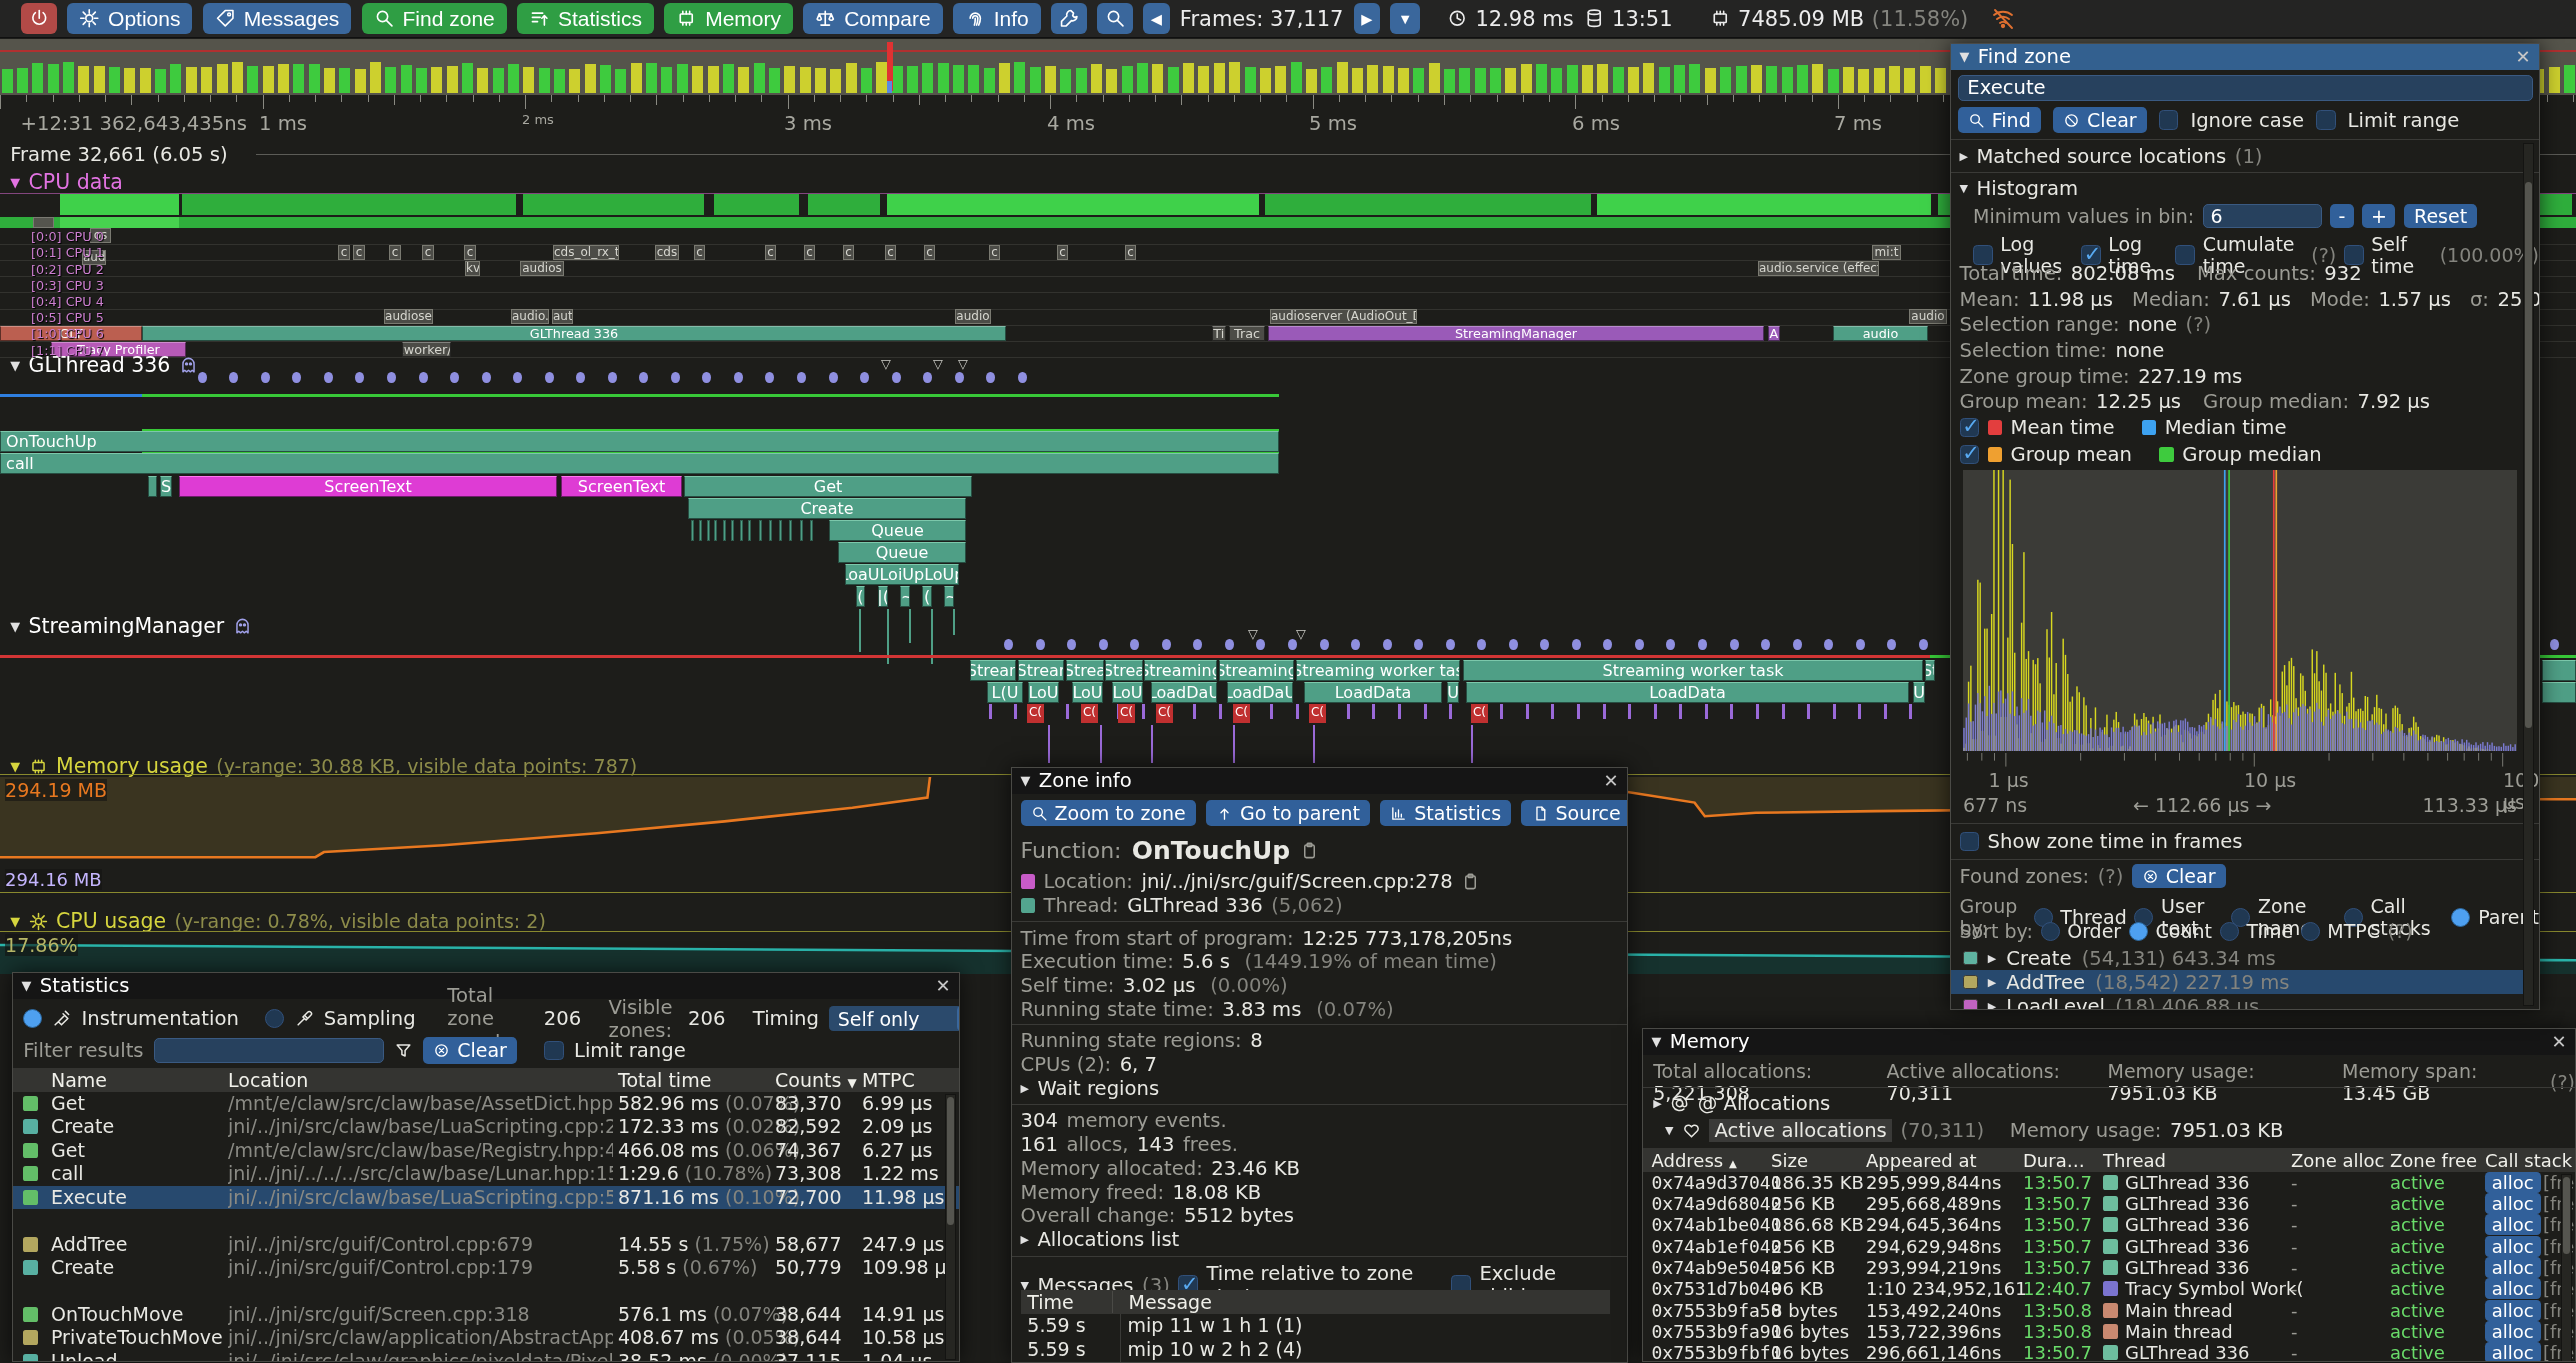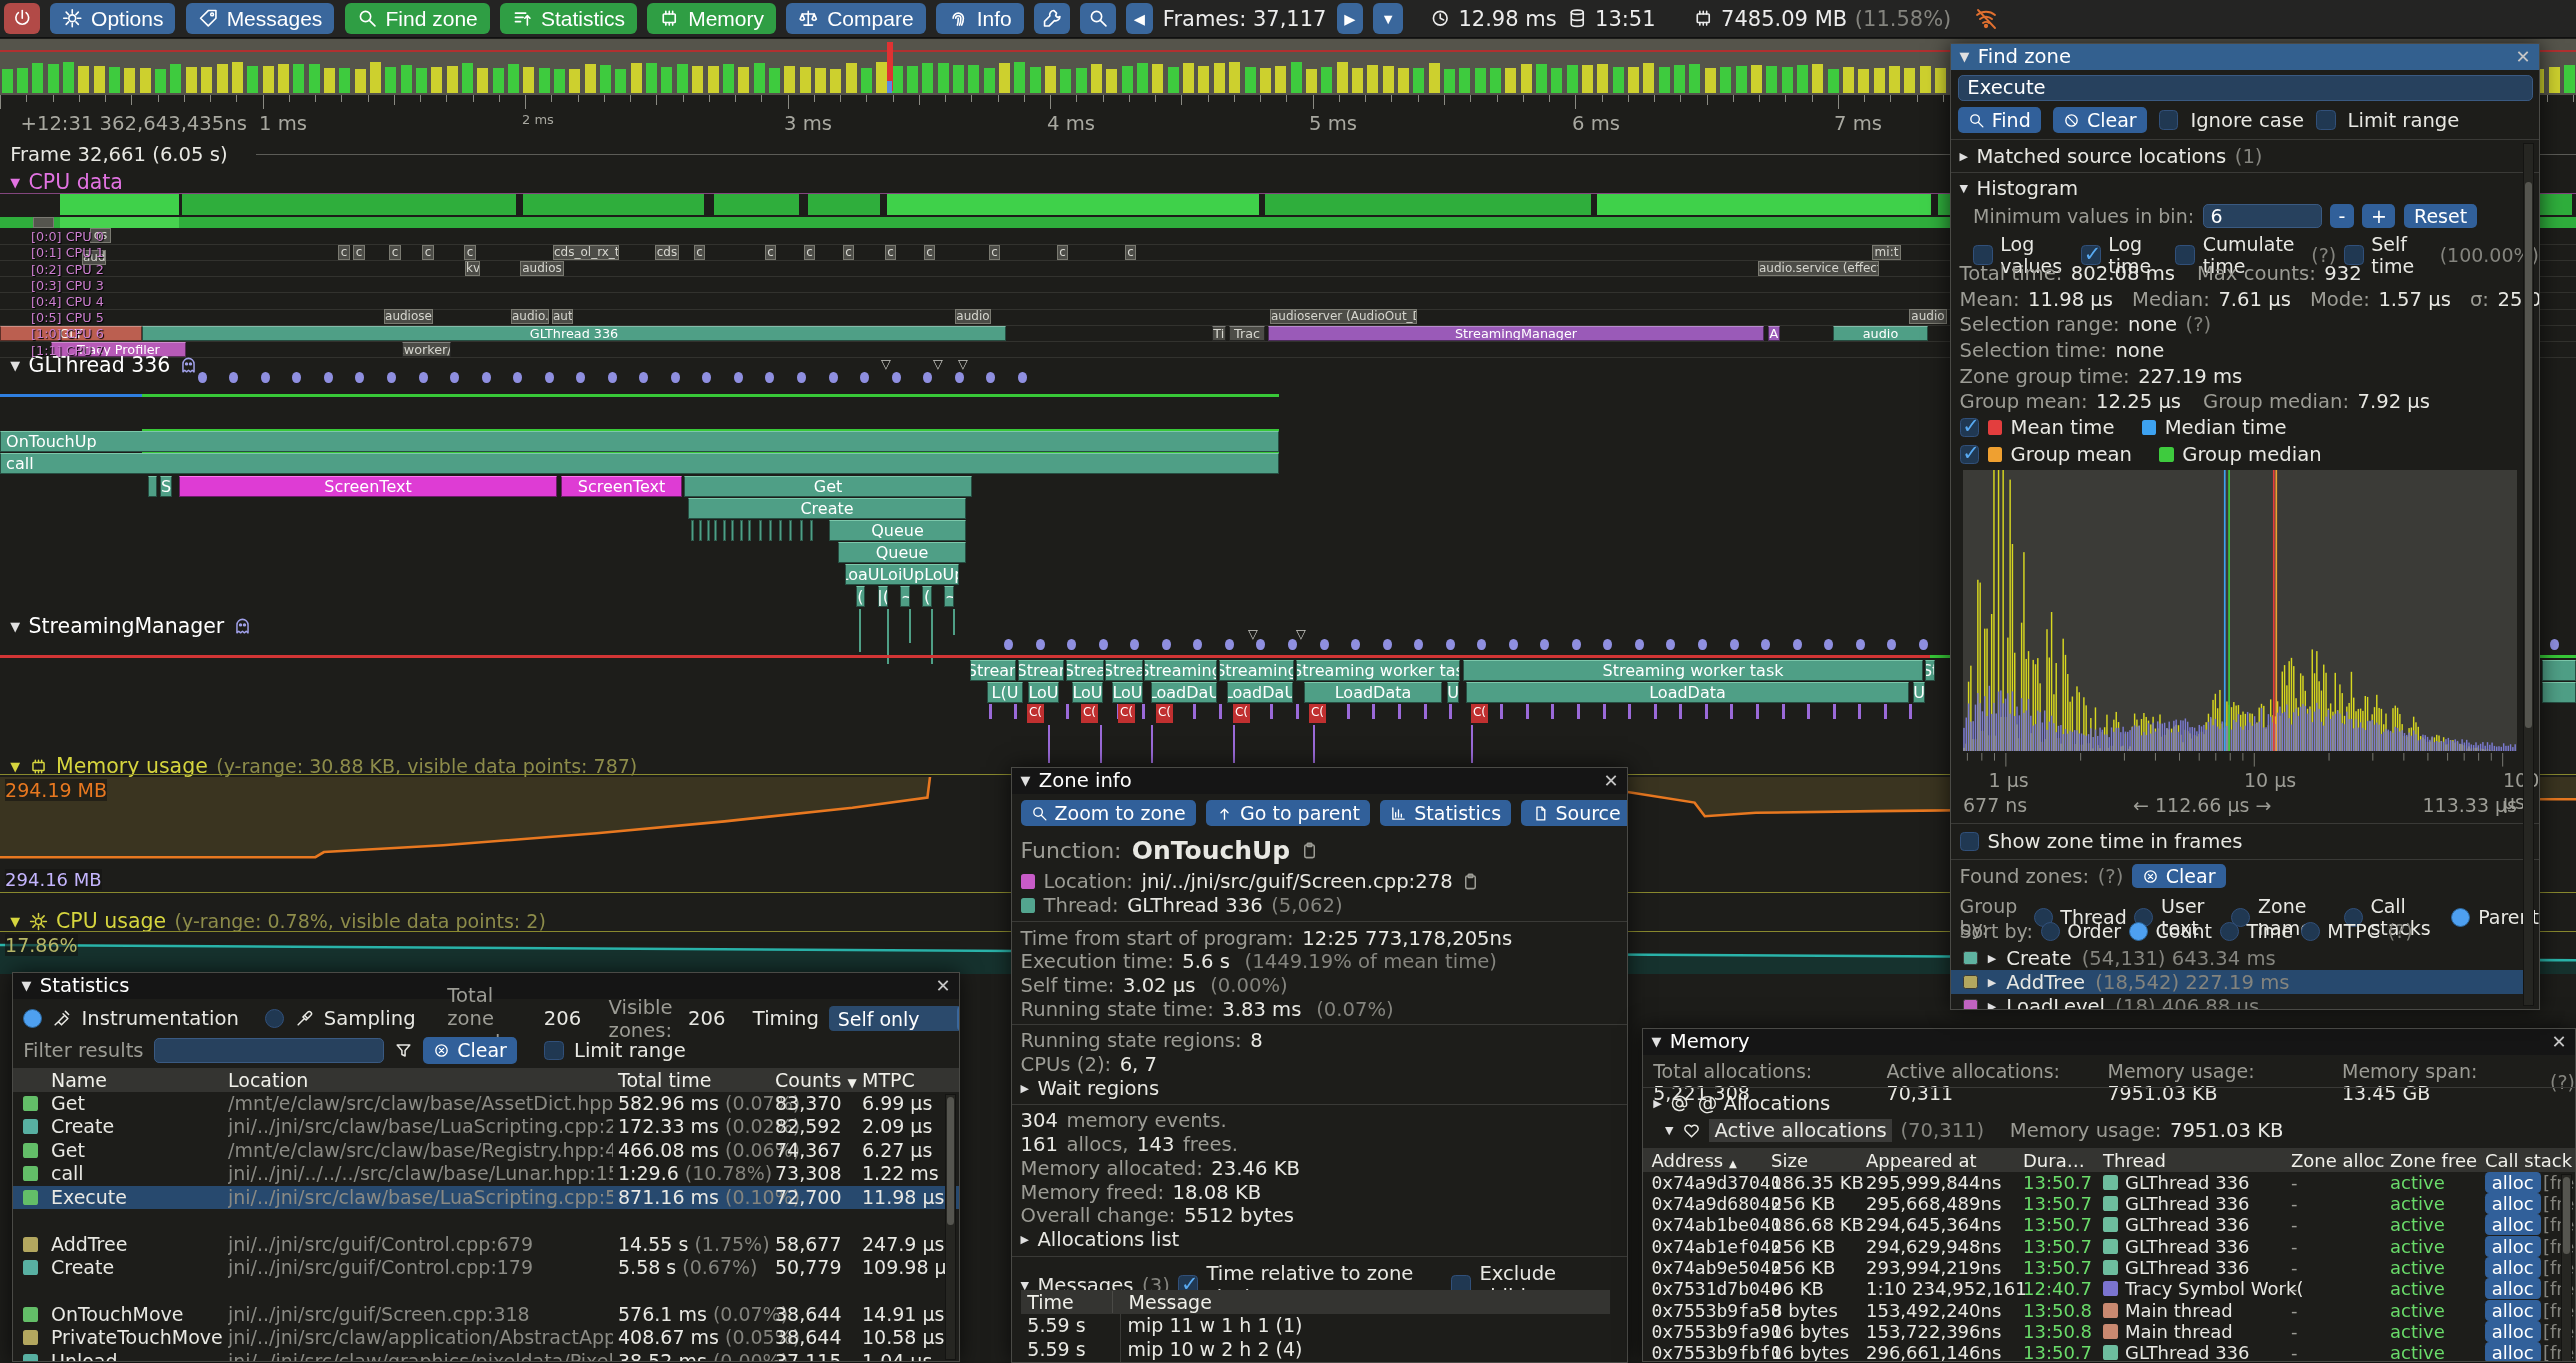--- a/index.html
+++ b/index.html
@@ -2,21 +2,21 @@
 <html style="font-size:13.6px"><head>
 <meta charset="utf-8">
 <style>
 *{margin:0;padding:0;box-sizing:border-box}
 html,body{background:#0c0c0c}
 #root{position:relative;width:2576px;height:1363px;background:#1d1d1a;font-family:"DejaVu Sans","Liberation Sans",sans-serif;color:#e8e8e3;overflow:hidden}
 .abs{position:absolute}
 .flex{display:flex;align-items:center}
 .dim{color:#84847e}
 .gray{color:#9c9c95}
-.toolbar{position:absolute;left:0;top:0;width:2576px;height:38px;background:#242423;display:flex;align-items:center;gap:10.2px;padding:0 4px;border-bottom:0.9px solid #101010;z-index:30}
+.toolbar{position:absolute;left:0;top:0;width:2576px;height:38px;background:#242423;display:flex;align-items:center;gap:10.2px;padding:0 21px;border-bottom:0.9px solid #101010;z-index:30}
 .tbtn{display:inline-flex;align-items:center;gap:8.5px;height:31px;padding:0 12px;border-radius:6px;color:#fff;font-size:21px;border:none;white-space:nowrap}
 .tbtn.blue{background:#3a679c}.tbtn.green{background:#2f9e44}.tbtn.red{background:#b24a47}
 .tbtn.iconly{padding:0 7.7px}
 .tstat{display:inline-flex;align-items:center;gap:7.7px;font-size:21px;color:#ececec;white-space:nowrap}
 .sepl{position:absolute;height:0.9px;background:#3a3a37}
 .win{position:absolute;background:#1d1d1a;border:0.9px solid #4a4a46;box-shadow:0 0 20.5px rgba(0,0,0,.65);overflow:hidden;z-index:20}
 .wtitle{position:absolute;left:0;top:0;right:0;height:25.6px;background:#151515;display:flex;align-items:center;gap:8.5px;padding:0 8.5px;font-size:19.6px;color:#fff}
 .wtitle.blue{background:#33608f}
 .wx{margin-left:auto;color:#c5c5c5;font-size:18px}
 .tri{font-size:12.8px;color:#e0e0e0;flex:none}

